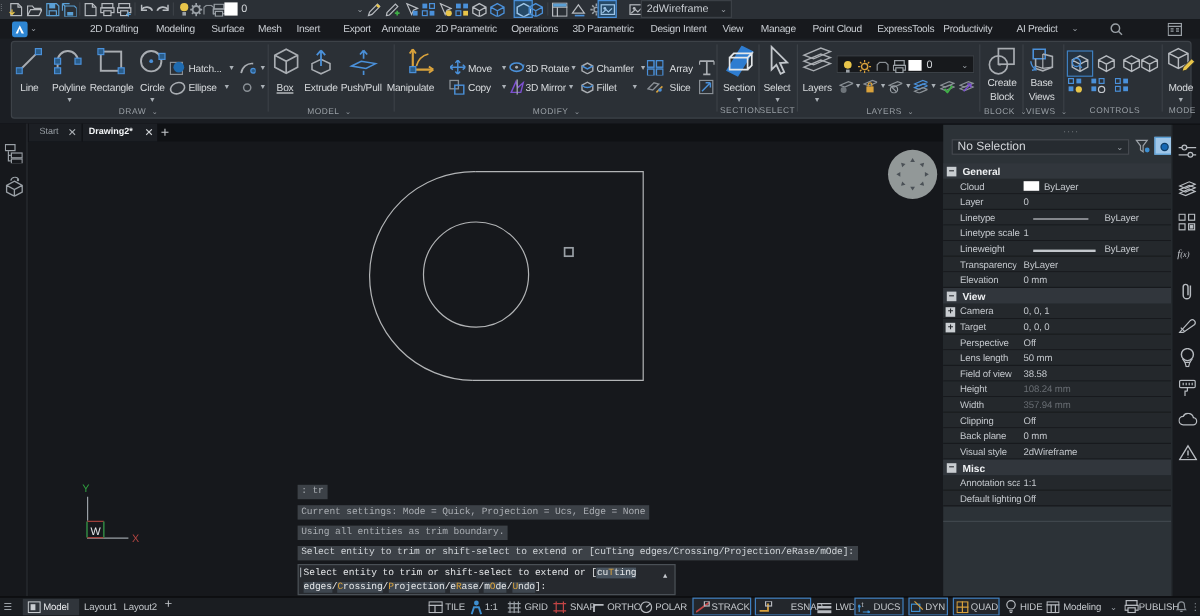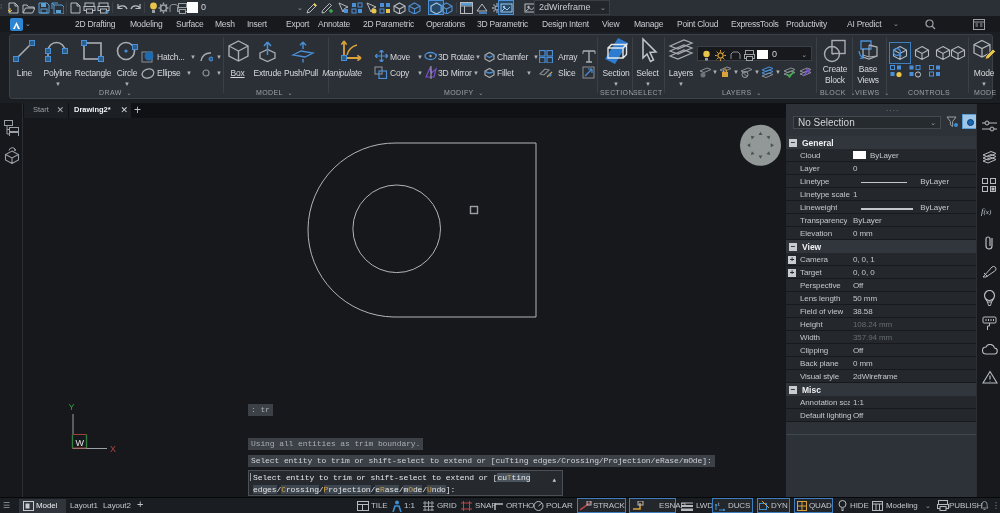--- a/index.html
+++ b/index.html
@@ -297,21 +297,21 @@
     <div class="biglbl" style="left:282px;top:36px;width:38px;">Push/Pull</div>
     <div class="glabel" style="left:256px;">MODEL&nbsp;&nbsp;<span style="font-size:6px;">⌄</span></div>
     <div class="gdiv" style="left:328px;"></div>
 
     <svg class="abs" style="left:338px;top:6px;" width="26" height="26">
         <path d="M6 3 v17 h17" fill="none" stroke="#d9a23c" stroke-width="1.8"></path>
         <path d="M6 3 l-2.6 3.6 M6 3 l2.6 3.6 M23 20 l-3.6 -2.6 M23 20 l-3.6 2.6" fill="none" stroke="#d9a23c" stroke-width="1.6"></path>
         <path d="M19 7 A 14 14 0 0 0 9 17" fill="none" stroke="#d9a23c" stroke-width="1.4"></path>
         <rect x="3.5" y="17.5" width="5" height="5" fill="#2a5d8a" stroke="#4a90d9"></rect>
       </svg>
-    <div class="biglbl" style="left:320px;top:36px;width:44px;font-style:italic;">Manipulate</div>
+    <div class="biglbl" style="left:320px;top:36px;width:44px;">Manipulate</div>
     <svg class="abs" style="left:375px;top:18px;" width="13" height="12">
         <path d="M6.5 0 V12 M0 6 H13 M6.5 0 l-2 2.4 M6.5 0 l2 2.4 M6.5 12 l-2 -2.4 M6.5 12 l2 -2.4 M0 6 l2.4 -2 M0 6 l2.4 2 M13 6 l-2.4 -2 M13 6 l-2.4 2" stroke="#4a90d9" fill="none" stroke-width="1.2"></path>
       </svg>
     <div class="smlbl" style="left:390px;top:20px;">Move</div>
     <div class="darr" style="left:417px;top:22px;">▼</div>
     <svg class="abs" style="left:424px;top:18px;" width="13" height="12">
         <ellipse cx="6.5" cy="6" rx="5.5" ry="3.5" fill="none" stroke="#4a90d9" stroke-width="1.3"></ellipse>
         <path d="M12 6 l1 -2.5" stroke="#4a90d9" fill="none"></path>
         <circle cx="6.5" cy="6" r="1.2" fill="#a9adb2"></circle>
       </svg>
@@ -575,20 +575,21 @@
         <line x1="48.5" y1="316.5" x2="62.5" y2="316.5" stroke="#9e3f3a" stroke-width="1"></line>
         <line x1="48.5" y1="330" x2="62.5" y2="330" stroke="#9e3f3a" stroke-width="1"></line>
         <line x1="48.5" y1="316.5" x2="48.5" y2="330" stroke="#2f7e3f" stroke-width="1.4"></line>
         <line x1="62.5" y1="316.5" x2="62.5" y2="330" stroke="#2f7e3f" stroke-width="1.4"></line>
         <text x="51.5" y="327.5" fill="#e4e6e8">W</text>
         <text x="86" y="333.5" fill="#b04440">X</text>
       </g>
     </svg>
 
     <div class="cmdline" style="left:224px;top:286px;">: tr</div>
+    <div class="cmdline" style="left:224px;top:303px;">Current settings: Mode = Quick, Projection = Ucs, Edge = None</div>
     <div class="cmdline" style="left:224px;top:320px;">Using all entities as trim boundary.</div>
     <div class="cmdline" style="left:224px;top:337px;color:#cfd3d7;">Select entity to trim or shift-select to extend or [cuTting edges/Crossing/Projection/eRase/mOde]:</div>
     <div class="abs" style="left:224px;top:352px;width:315px;height:26px;background:#26292e;border:1px solid #4a5056;font-family:'Liberation Mono',monospace;font-size:8px;letter-spacing:-0.1px;color:#e4e6e8;padding:1px 0 0 4px;line-height:11.5px;white-space:pre;"><span style="position:absolute;left:1px;top:2px;width:1px;height:8px;background:#9aa0a6;"></span>Select entity to trim or shift-select to extend or <span>[</span><span style="background:#49545f;">cu<span style="color:#d9a23c;">T</span>ting</span>
 <span style="background:#3e464f;">edges</span>/<span style="background:#3e464f;"><span style="color:#d9a23c;">C</span>rossing</span>/<span style="background:#3e464f;"><span style="color:#d9a23c;">P</span>rojection</span>/<span style="background:#3e464f;">e<span style="color:#d9a23c;">R</span>ase</span>/<span style="background:#3e464f;">m<span style="color:#d9a23c;">O</span>de</span>/<span style="background:#3e464f;"><span style="color:#d9a23c;">U</span>ndo</span>]:<span style="position:absolute;right:6px;top:4px;color:#c7cbd0;font-size:6px;">▲</span></div>
   </div>
   <div id="props" class="abs">
 
     <div class="abs" style="left:7px;top:12px;width:148px;height:13px;background:#262b30;border:1px solid #45494f;color:#d2d5d9;font-size:10px;padding:0 4px;">No Selection<span style="position:absolute;right:4px;top:2px;font-size:7px;color:#9aa0a6;">⌄</span></div>
     <div class="abs" style="left:159px;top:11px;width:15px;height:14px;">
       <svg width="15" height="14">

